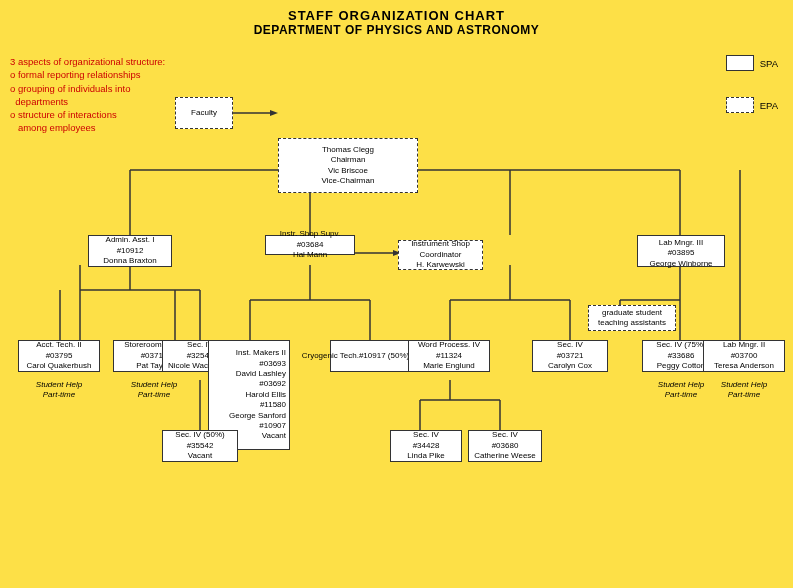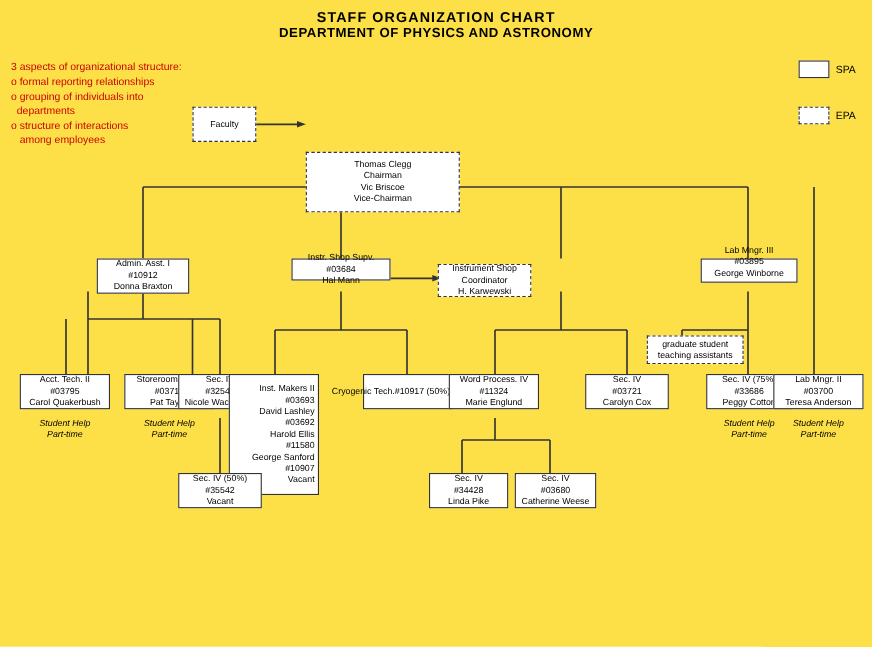--- a/index.html
+++ b/index.html
@@ -243,21 +243,21 @@
       <span>Hal Mann</span>
     </div>
 
     <div class="org-box dashed" style="left:398px; top:200px; width:85px; height:30px; display:flex; flex-direction:column; align-items:center; justify-content:center;">
       <span>Instrument Shop</span>
       <span>Coordinator</span>
       <span>H. Karwewski</span>
     </div>
 
 
-    <div class="org-box" style="left:637px; top:195px; width:88px; height:22px; display:flex; flex-direction:column; align-items:center; justify-content:flex-end;">
+    <div class="org-box" style="left:637px; top:195px; width:88px; height:32px; display:flex; flex-direction:column; align-items:center; justify-content:space-between;">
       <span>Lab Mngr. III</span>
       <span>#03895</span>
       <span>George Winborne</span>
     </div>
 
     <div class="org-box" style="left:18px; top:300px; width:82px; height:32px; display:flex; flex-direction:column; align-items:center; justify-content:center;">
       <span>Acct. Tech. II</span>
       <span>#03795</span>
       <span>Carol Quakerbush</span>
     </div>

